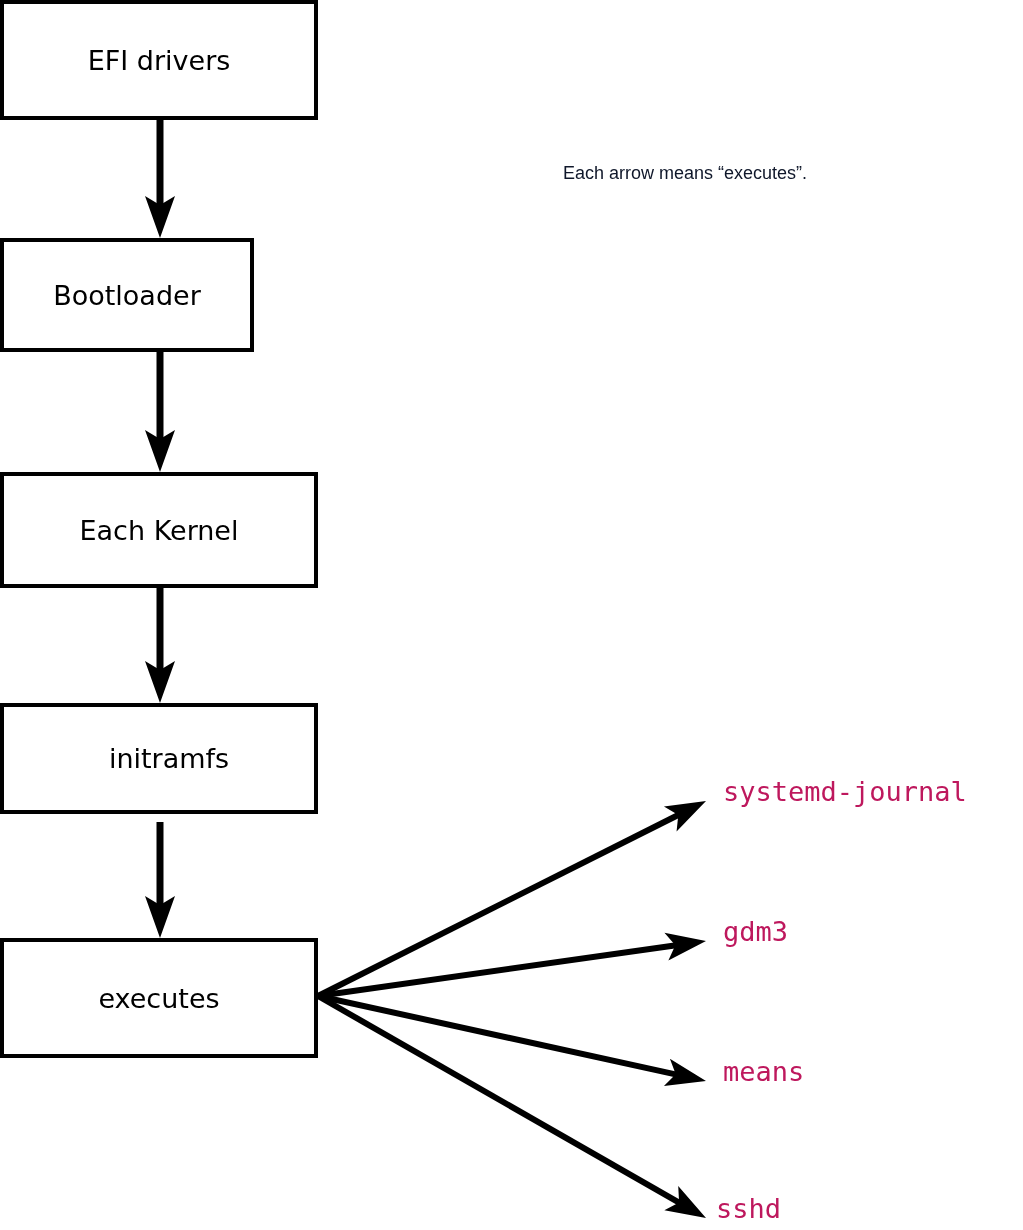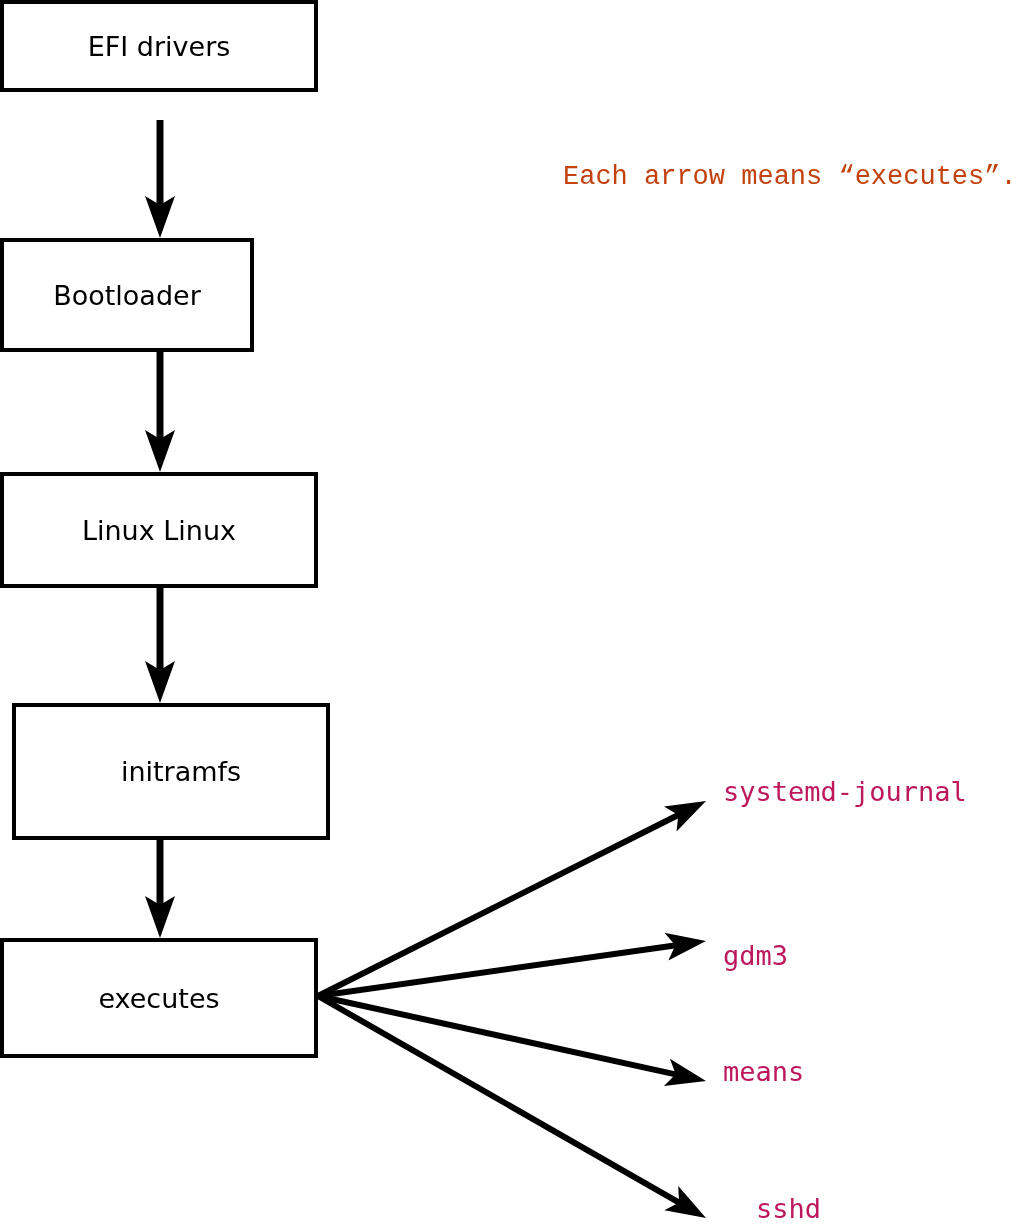--- a/index.html
+++ b/index.html
@@ -35,24 +35,24 @@
   #edge-layer {
     position: absolute;
     left: 0;
     top: 0;
     width: 1023px;
     height: 1230px;
     pointer-events: none;
   }
   .caption {
     position: absolute;
-    font-family: Liberation Mono, monospace;
-    font-size: 27px;
+    font-family: Liberation Sans, sans-serif;
+    font-size: 18px;
     line-height: 1;
-    color: #c2410c;
+    color: #0f172a;
     white-space: nowrap;
   }
   .service-label {
     position: absolute;
     font-family: "DejaVu Sans Mono", "Liberation Mono", monospace;
     font-size: 27px;
     line-height: 1;
     color: #be185d;
     white-space: nowrap;
   }
@@ -74,36 +74,36 @@
       <line x1="318" y1="996" x2="679.194875338026" y2="814.4716477038271" stroke="#000000" stroke-width="6"></line>
       <polygon points="706.00,801.00 663.97,806.45 678.30,814.92 676.55,831.47" fill="#000000"></polygon>
       <line x1="318" y1="996" x2="676.2969393383354" y2="945.2104854030711" stroke="#000000" stroke-width="6"></line>
       <polygon points="706.00,941.00 664.43,932.75 675.31,945.35 668.36,960.48" fill="#000000"></polygon>
       <line x1="318" y1="996" x2="676.6949717818608" y2="1074.5800840243767" stroke="#000000" stroke-width="6"></line>
       <polygon points="706.00,1081.00 669.92,1058.76 675.72,1074.37 663.93,1086.12" fill="#000000"></polygon>
       <line x1="318" y1="996" x2="679.960969550465" y2="1203.1013794850599" stroke="#000000" stroke-width="6"></line>
       <polygon points="706.00,1218.00 678.23,1185.98 679.09,1202.60 664.33,1210.29" fill="#000000"></polygon>
     </svg>
 
-  <div class="node-box" style="left: 0px; top: 0px; width: 318px; height: 92px;">
+  <div class="node-box" style="left: 0px; top: 0px; width: 318px; height: 120px;">
     <span class="node-label">EFI drivers</span>
   </div>
   <div class="node-box" style="left: 0px; top: 238px; width: 254px; height: 114px;">
     <span class="node-label">Bootloader</span>
   </div>
   <div class="node-box" style="left: 0px; top: 472px; width: 318px; height: 116px;">
-    <span class="node-label">Linux Linux</span>
+    <span class="node-label">Each Kernel</span>
   </div>
-  <div class="node-box" style="left: 12px; top: 703px; width: 318px; height: 137px; padding-left: 20px;">
+  <div class="node-box" style="left: 0px; top: 703px; width: 318px; height: 111px; padding-left: 20px;">
     <span class="node-label">initramfs</span>
   </div>
   <div class="node-box" style="left: 0px; top: 938px; width: 318px; height: 120px;">
     <span class="node-label">executes</span>
   </div>
 
   <div class="caption" style="left:563px; top:164px;">Each arrow means “executes”.</div>
 
   <div class="service-label" style="left: 723px; top: 778px;">systemd-journal</div>
-  <div class="service-label" style="left: 723px; top: 918px; margin-top: 24px;">gdm3</div>
+  <div class="service-label" style="left: 723px; top: 918px;">gdm3</div>
   <div class="service-label" style="left: 723px; top: 1058px;">means</div>
-  <div class="service-label" style="left: 716px; top: 1195px; margin-left: 40px;">sshd</div>
+  <div class="service-label" style="left: 716px; top: 1195px;">sshd</div>
 
 </div>
 
 </body></html>

